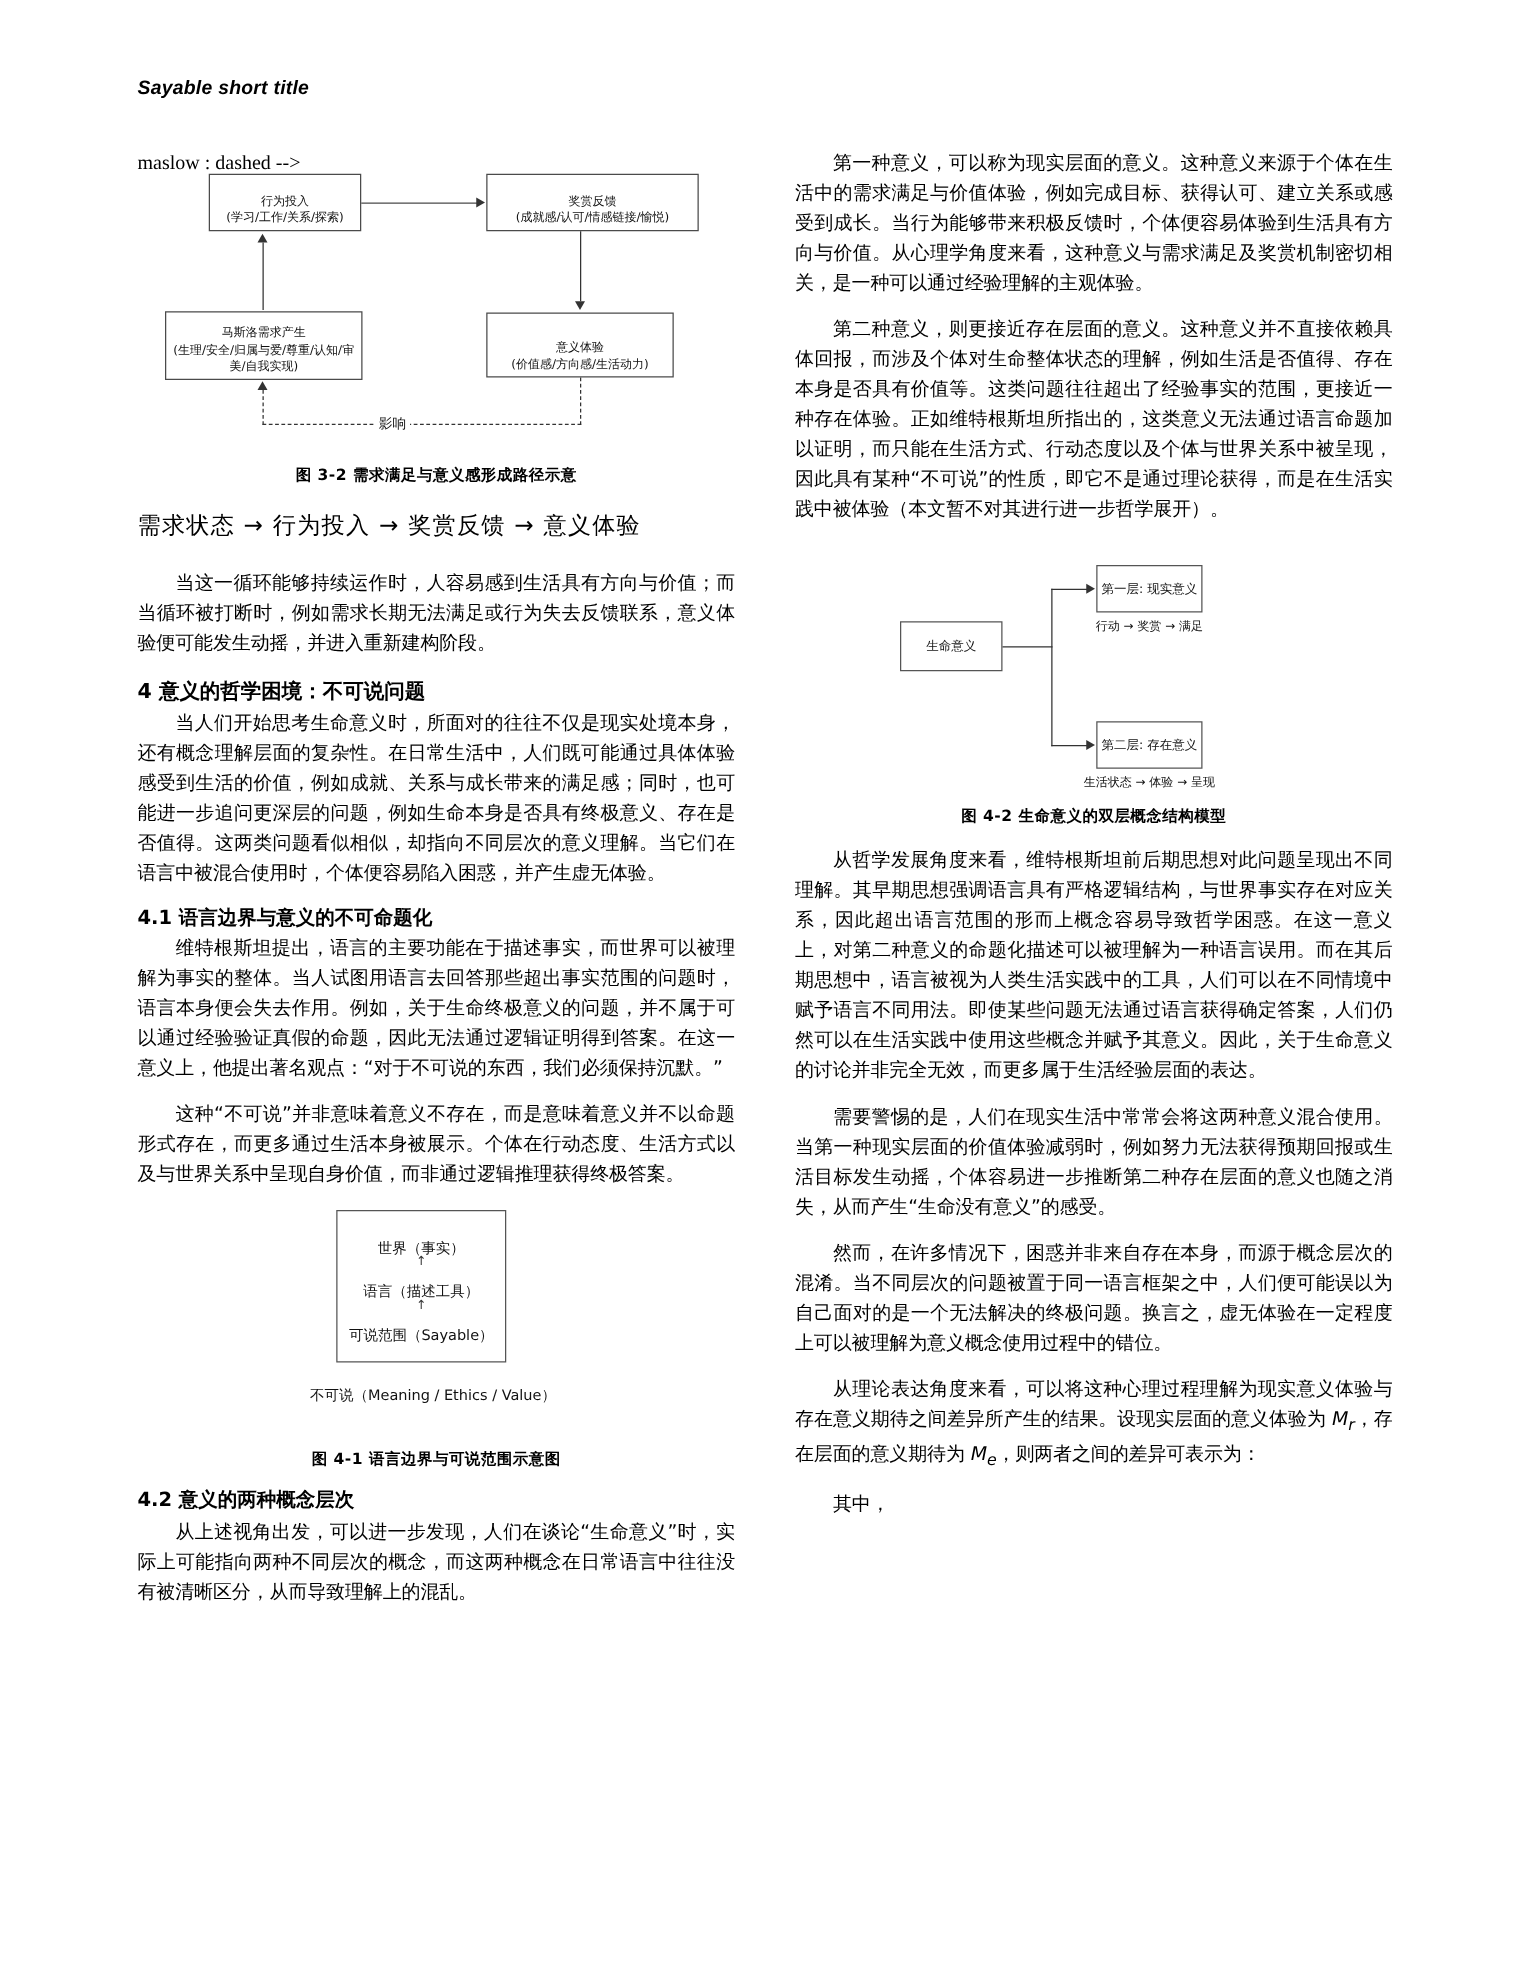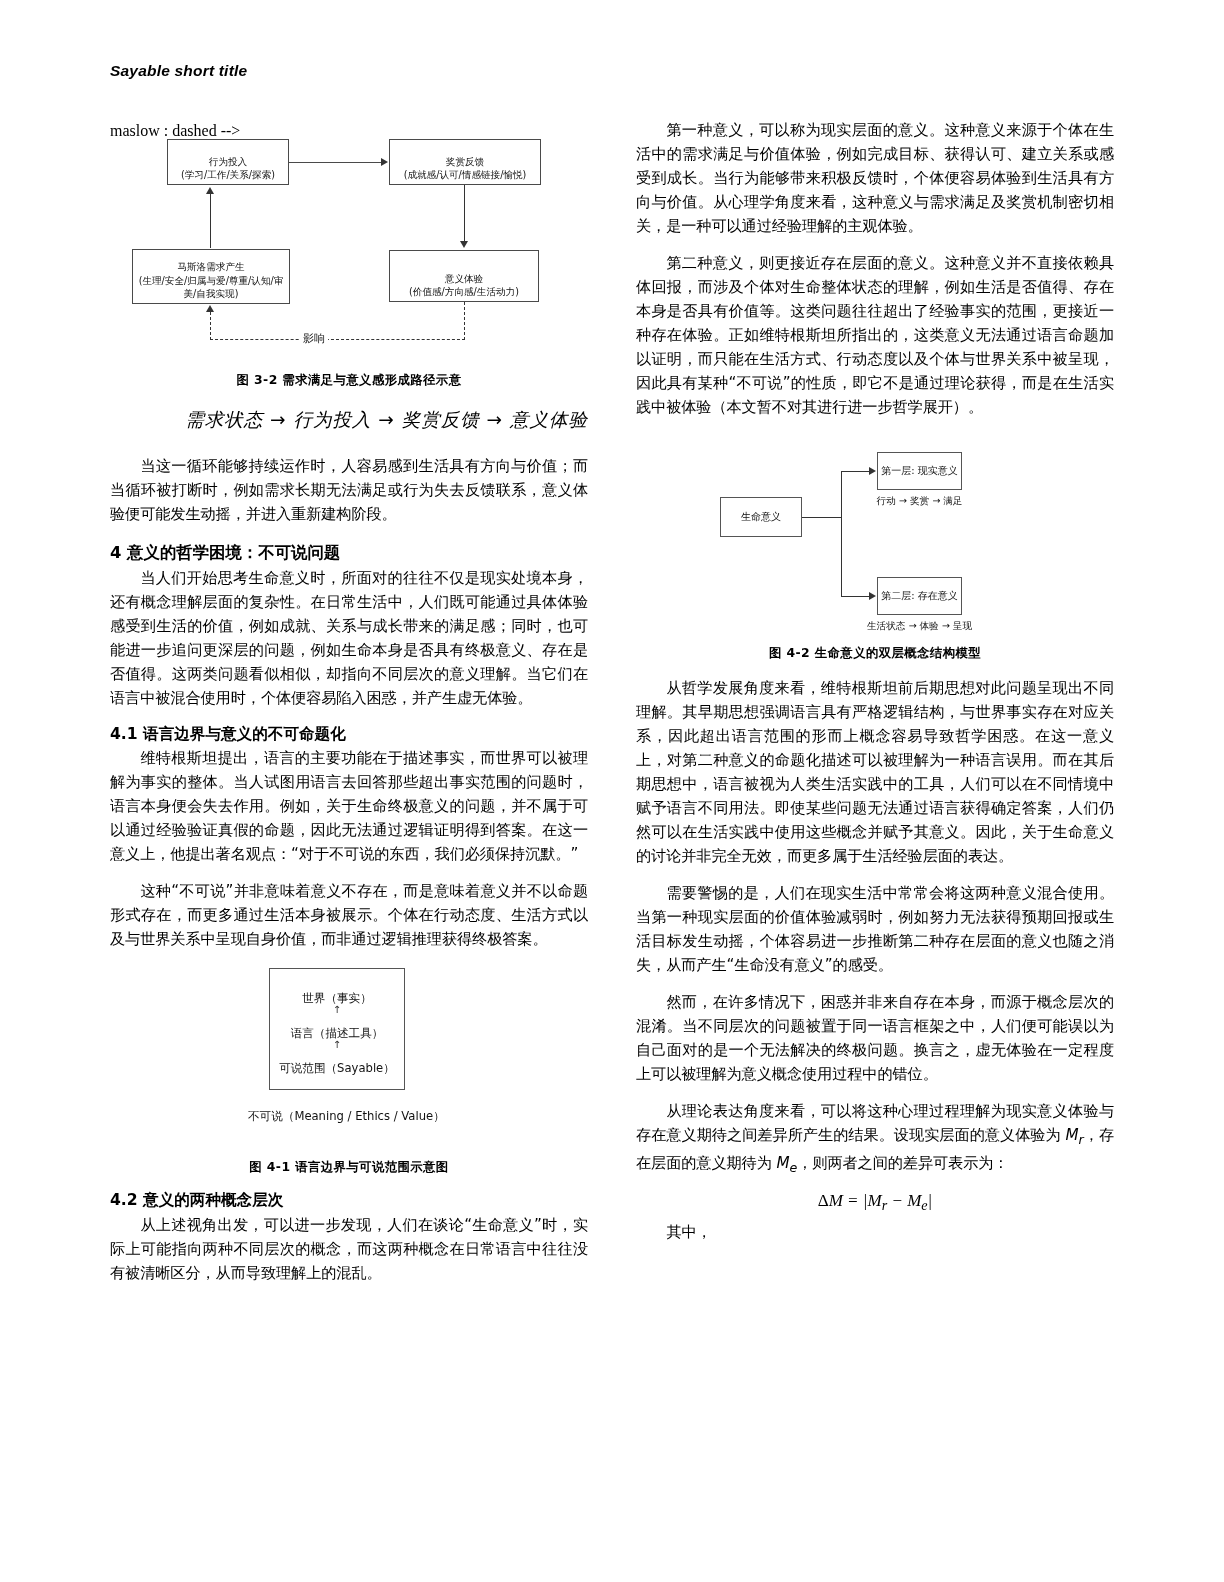--- a/index.html
+++ b/index.html
@@ -68,25 +68,24 @@
   .fig-caption {
     margin: 10px 0 14px 0;
     text-align: center;
     font-size: 12.4px;
     font-family: "DejaVu Sans", "Liberation Sans", sans-serif;
     font-weight: bold;
     letter-spacing: 0.4px;
   }
   .flow-line {
     margin: 18px 0 22px 0;
-    text-align: right;
+    text-align: left;
     font-size: 18.5px;
     font-family: "DejaVu Sans", "Liberation Sans", sans-serif;
     letter-spacing: 1px;
-    font-style: italic;
   }
   .formula {
     margin: 6px 0 4px 0;
     text-align: center;
     font-size: 17px;
     font-family: "Liberation Serif", "DejaVu Serif", serif;
     font-style: italic;
   }
   .formula .up { font-style: normal; }
 
@@ -247,21 +246,21 @@
 
     <div class="fig32">
 
       <div class="dbox" style="left:57px; top:17px; width:122px; height:46px;">
         <div>
           <span class="t1">行为投入</span>
           <span class="t2">(学习/工作/关系/探索)</span>
         </div>
       </div>
 
-      <div class="dbox" style="left:279px; top:17px; width:152px; height:46px;">
+      <div class="dbox" style="left:279px; top:17px; width:170px; height:46px;">
         <div>
           <span class="t1">奖赏反馈</span>
           <span class="t2">(成就感/认可/情感链接/愉悦)</span>
         </div>
       </div>
 
       <div class="dbox" style="left:22px; top:127px; width:158px; height:55px;">
         <div>
           <span class="t1">马斯洛需求产生</span>
           <span class="t2">(生理/安全/归属与爱/尊重/认知/审美/自我实现)</span>
@@ -352,18 +351,17 @@
     </div>
 
     <div class="fig-caption">图 4-2  生命意义的双层概念结构模型</div>
 
     <p class="body">从哲学发展角度来看，维特根斯坦前后期思想对此问题呈现出不同理解。其早期思想强调语言具有严格逻辑结构，与世界事实存在对应关系，因此超出语言范围的形而上概念容易导致哲学困惑。在这一意义上，对第二种意义的命题化描述可以被理解为一种语言误用。而在其后期思想中，语言被视为人类生活实践中的工具，人们可以在不同情境中赋予语言不同用法。即使某些问题无法通过语言获得确定答案，人们仍然可以在生活实践中使用这些概念并赋予其意义。因此，关于生命意义的讨论并非完全无效，而更多属于生活经验层面的表达。</p>
 
     <p class="body">需要警惕的是，人们在现实生活中常常会将这两种意义混合使用。当第一种现实层面的价值体验减弱时，例如努力无法获得预期回报或生活目标发生动摇，个体容易进一步推断第二种存在层面的意义也随之消失，从而产生“生命没有意义”的感受。</p>
     <p class="body">然而，在许多情况下，困惑并非来自存在本身，而源于概念层次的混淆。当不同层次的问题被置于同一语言框架之中，人们便可能误以为自己面对的是一个无法解决的终极问题。换言之，虚无体验在一定程度上可以被理解为意义概念使用过程中的错位。</p>
     <p class="body">从理论表达角度来看，可以将这种心理过程理解为现实意义体验与存在意义期待之间差异所产生的结果。设现实层面的意义体验为 <i>M</i><sub><i>r</i></sub>，存在层面的意义期待为 <i>M</i><sub><i>e</i></sub>，则两者之间的差异可表示为：</p>
 
-    <div class="formula"><span class="up">Δ</span>M = |<i>M</i><sub><i>r</i></sub> − <i>M</i><sub><i>e</i></sub>|</div>
 
     <p class="body" style="margin-top:6px;">其中，</p>
   </div>
 
 </div>
 
 </body></html>

